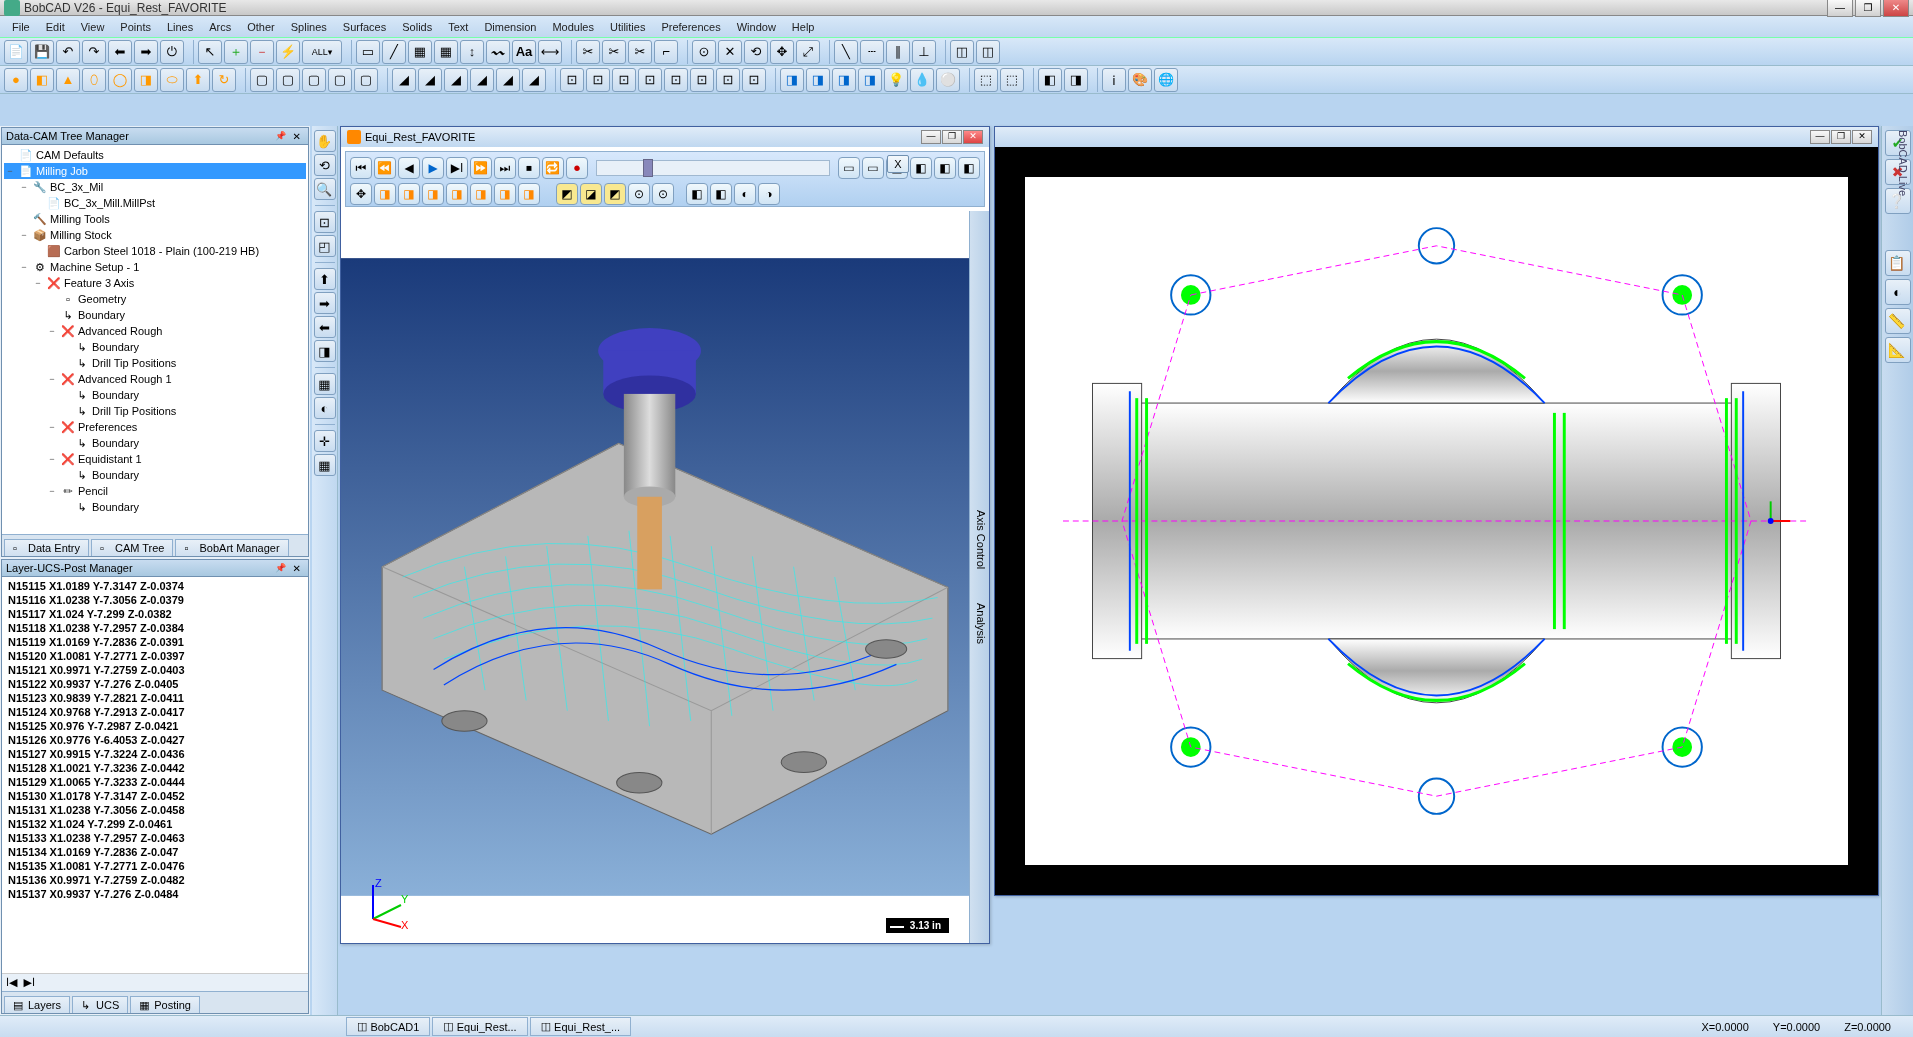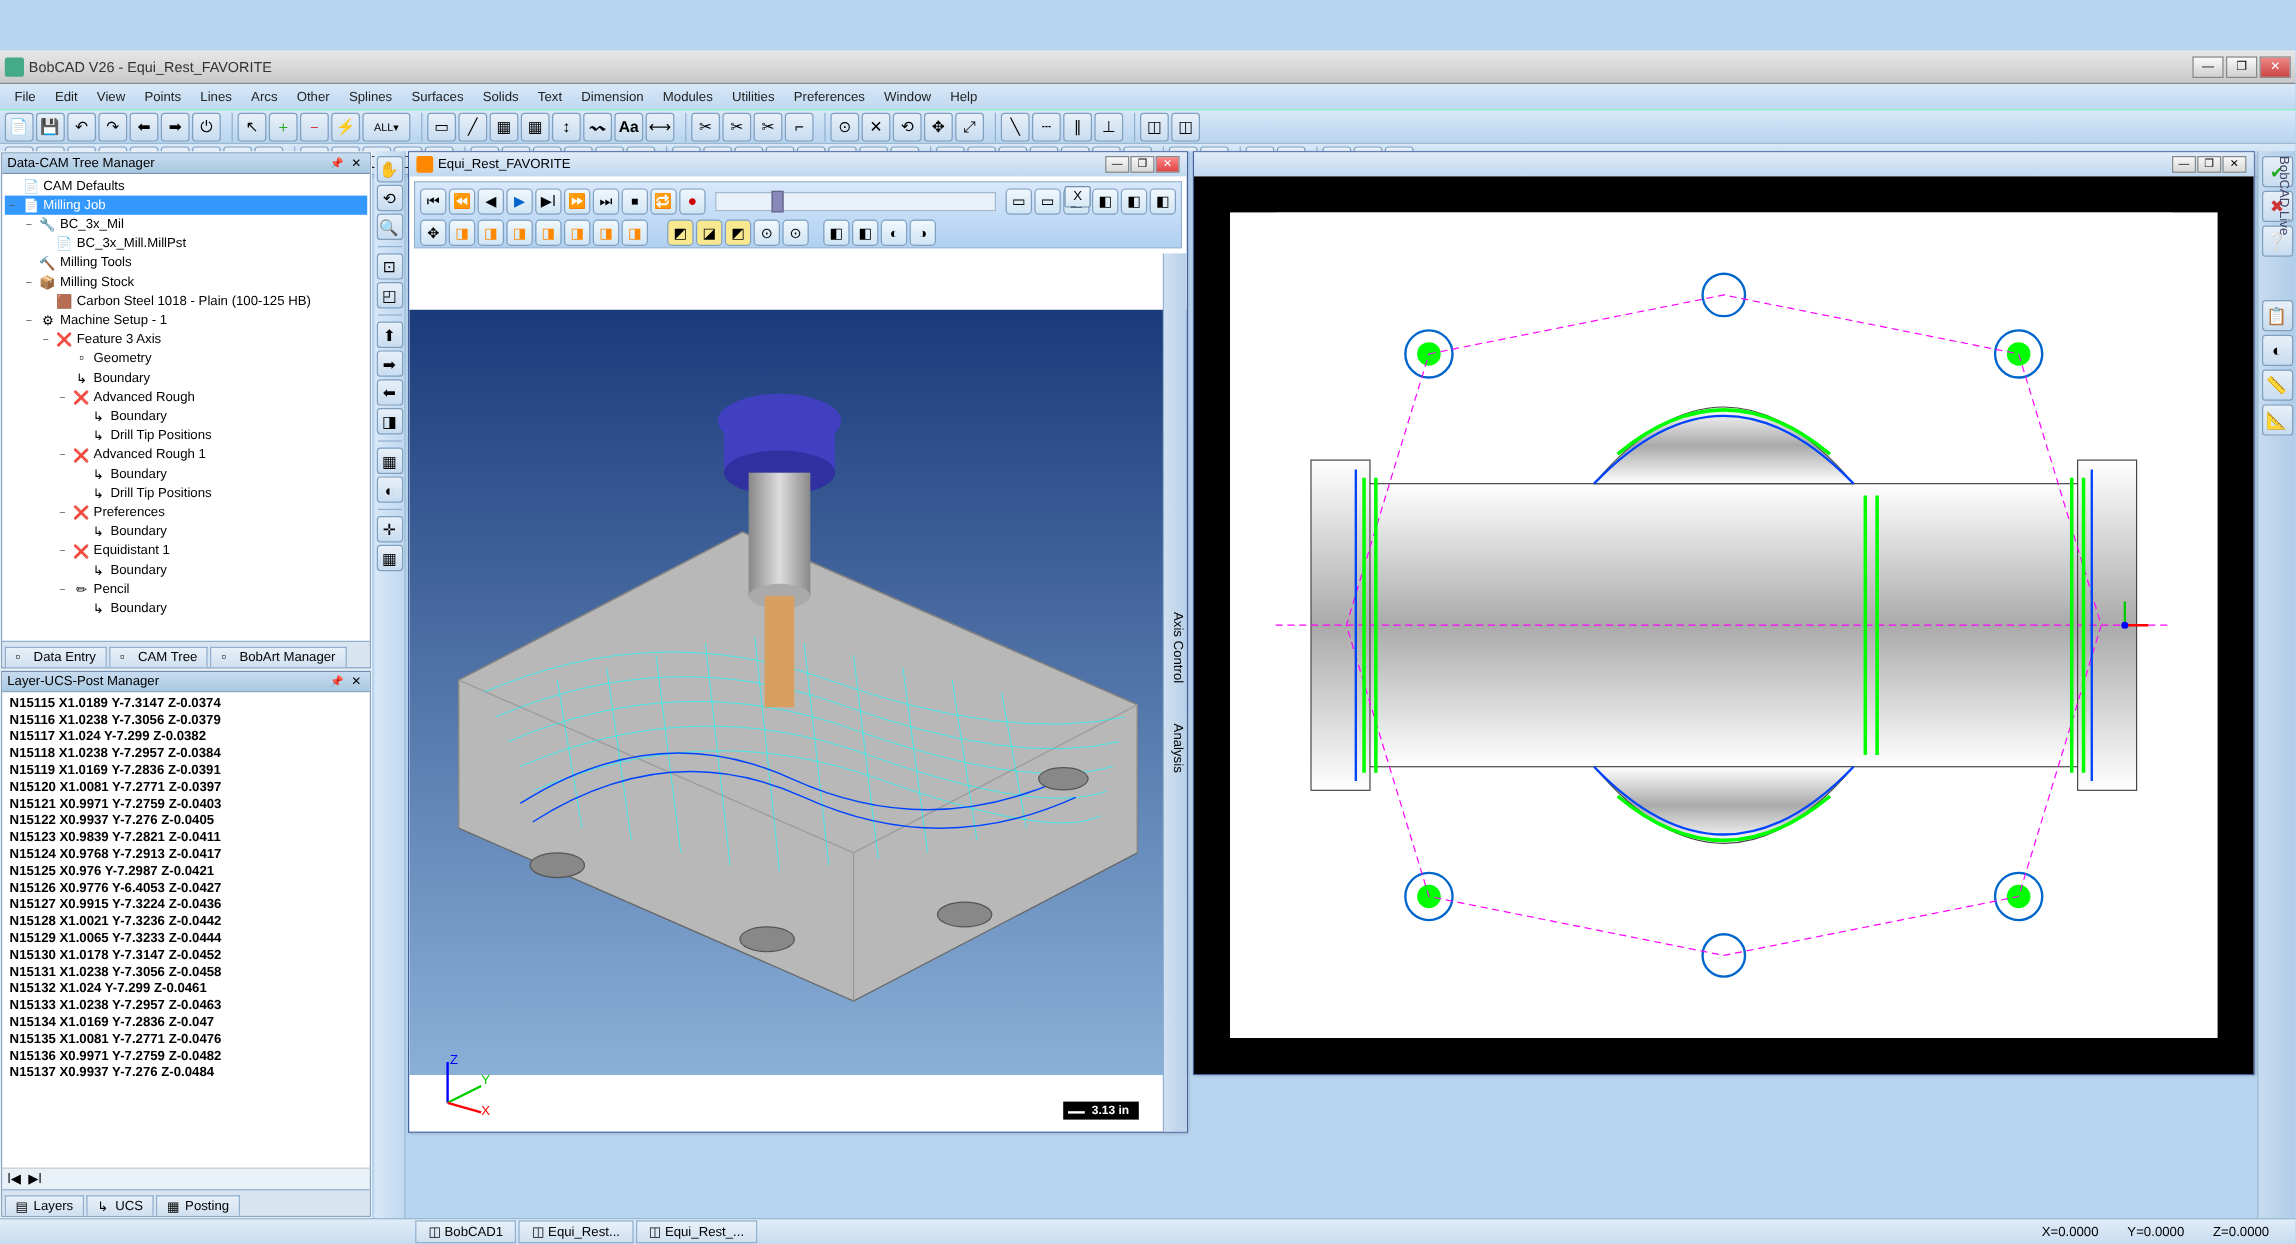--- a/index.html
+++ b/index.html
@@ -1,19 +1,19 @@
 <!DOCTYPE html>
 <html><head>
 <meta charset="utf-8">
 <style>
 * { margin:0; padding:0; box-sizing:border-box; font-family:Tahoma,Arial,sans-serif; font-size:11px; }
 body { background:#b8d4f0; overflow:hidden; width:1913px; height:1037px; position:relative; }
 
 
-.titlebar { height:28px; background:linear-gradient(180deg,#e8e8e8,#c8c8c8); display:flex; align-items:center; padding:0 4px; border-bottom:1px solid #888;margin-top:42px; }
+.titlebar { height:16px; background:linear-gradient(180deg,#e8e8e8,#c8c8c8); display:flex; align-items:center; padding:0 4px; border-bottom:1px solid #888; }
 .titlebar .icon { width:16px; height:16px; background:#4a8; margin-right:4px; border-radius:2px; }
 .titlebar .title { color:#333; font-size:12px; }
 .titlebar .win-controls { margin-left:auto; display:flex; gap:2px; }
 .titlebar .win-btn { width:26px; height:18px; background:linear-gradient(#fafafa,#d0d0d0); border:1px solid #888; font-size:10px; text-align:center; line-height:16px; cursor:pointer; }
 .titlebar .win-btn.close { background:linear-gradient(#e88,#c44); color:#fff; }
 
 
 .menubar { height:22px; background:linear-gradient(180deg,#d8e8f8,#c0d8f0); display:flex; align-items:center; padding:0 4px; border-bottom:1px solid #7fa; }
 .menubar .menu-item { padding:2px 8px; color:#222; cursor:pointer; }
 
@@ -264,21 +264,21 @@
           <span>Milling Tools</span>
         </div>
         <div class="tree-node ind-1">
           <span class="expander">−</span>
           <span class="ticon">📦</span>
           <span>Milling Stock</span>
         </div>
         <div class="tree-node ind-2">
           <span class="expander"></span>
           <span class="ticon">🟫</span>
-          <span>Carbon Steel 1018 - Plain (100-125 HB)</span>
+          <span>Carbon Steel 1018 - Plain (100-219 HB)</span>
         </div>
         <div class="tree-node ind-1">
           <span class="expander">−</span>
           <span class="ticon">⚙</span>
           <span>Machine Setup - 1</span>
         </div>
         <div class="tree-node ind-2">
           <span class="expander">−</span>
           <span class="ticon">❌</span>
           <span>Feature 3 Axis</span>

